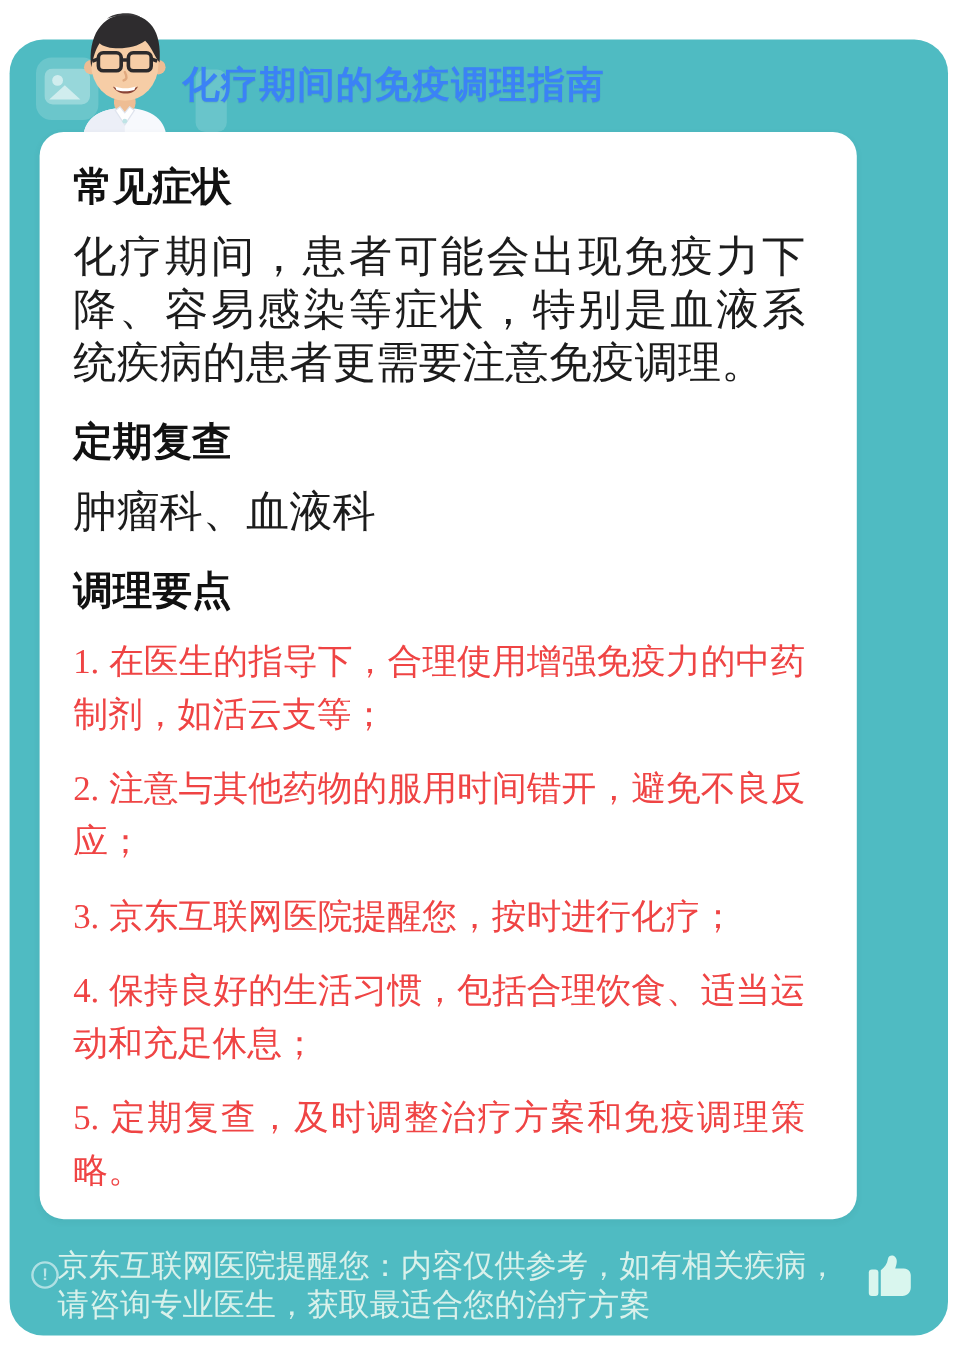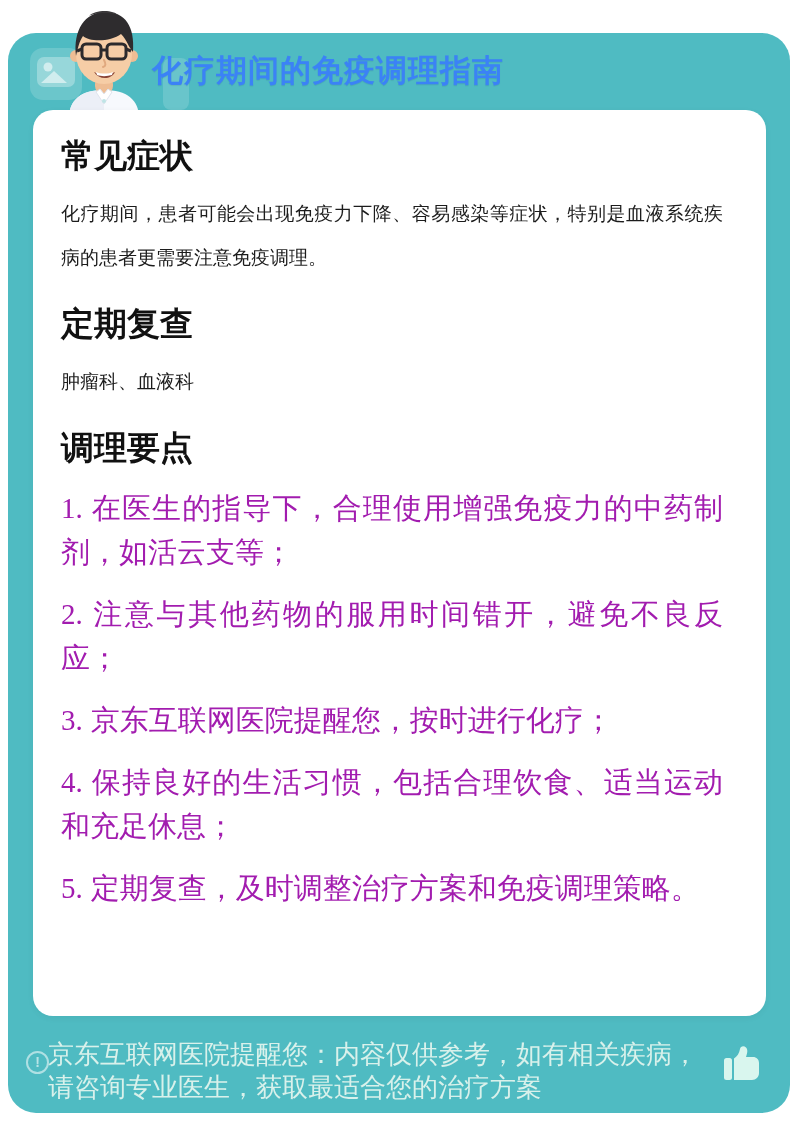--- a/index.html
+++ b/index.html
@@ -26,36 +26,36 @@
   
   .avatar{position:absolute;left:55px;top:4px;width:98px;height:114px;}
   
   .title{
     position:absolute;left:152px;top:50px;width:560px;
     color:#3b82f6;font-size:31px;font-weight:bold;letter-spacing:1px;
     text-shadow:0 1px 1px rgba(0,0,0,0.08);
   }
   
   .card{
-    position:absolute;left:33px;top:110px;width:733px;height:906px;
+    position:absolute;left:33px;top:110px;width:681px;height:906px;
     background:#ffffff;border-radius:20px;box-sizing:border-box;
     padding:26px 43px 20px 28px;box-shadow:0 2px 6px rgba(0,60,60,0.06);
     color:#161616;
   }
   .sec-heading{
     font-size:33px;font-weight:bold;color:#111;margin:24px 0 0 0;line-height:40px;
     font-family:"Liberation Sans","DejaVu Sans",sans-serif;
   }
   .sec-heading.first{margin-top:0;}
   .body-text{
-    font-size:19px;line-height:44px;color:#1c1c1c;margin:16px 0 0 0;
+    font-size:36px;line-height:44px;color:#1c1c1c;margin:16px 0 0 0;
     text-align:justify;
   }
   .point-item{
-    font-size:29px;line-height:44px;color:#a21caf;margin:18px 0 0 0;
+    font-size:29px;line-height:44px;color:#ef4444;margin:18px 0 0 0;
     text-align:justify;
   }
   .point-num{
     font-family:"Liberation Serif","DejaVu Serif",serif;
     margin-right:8px;
   }
   
   .footer{
     position:absolute;left:26px;top:1038px;width:740px;height:70px;
   }

